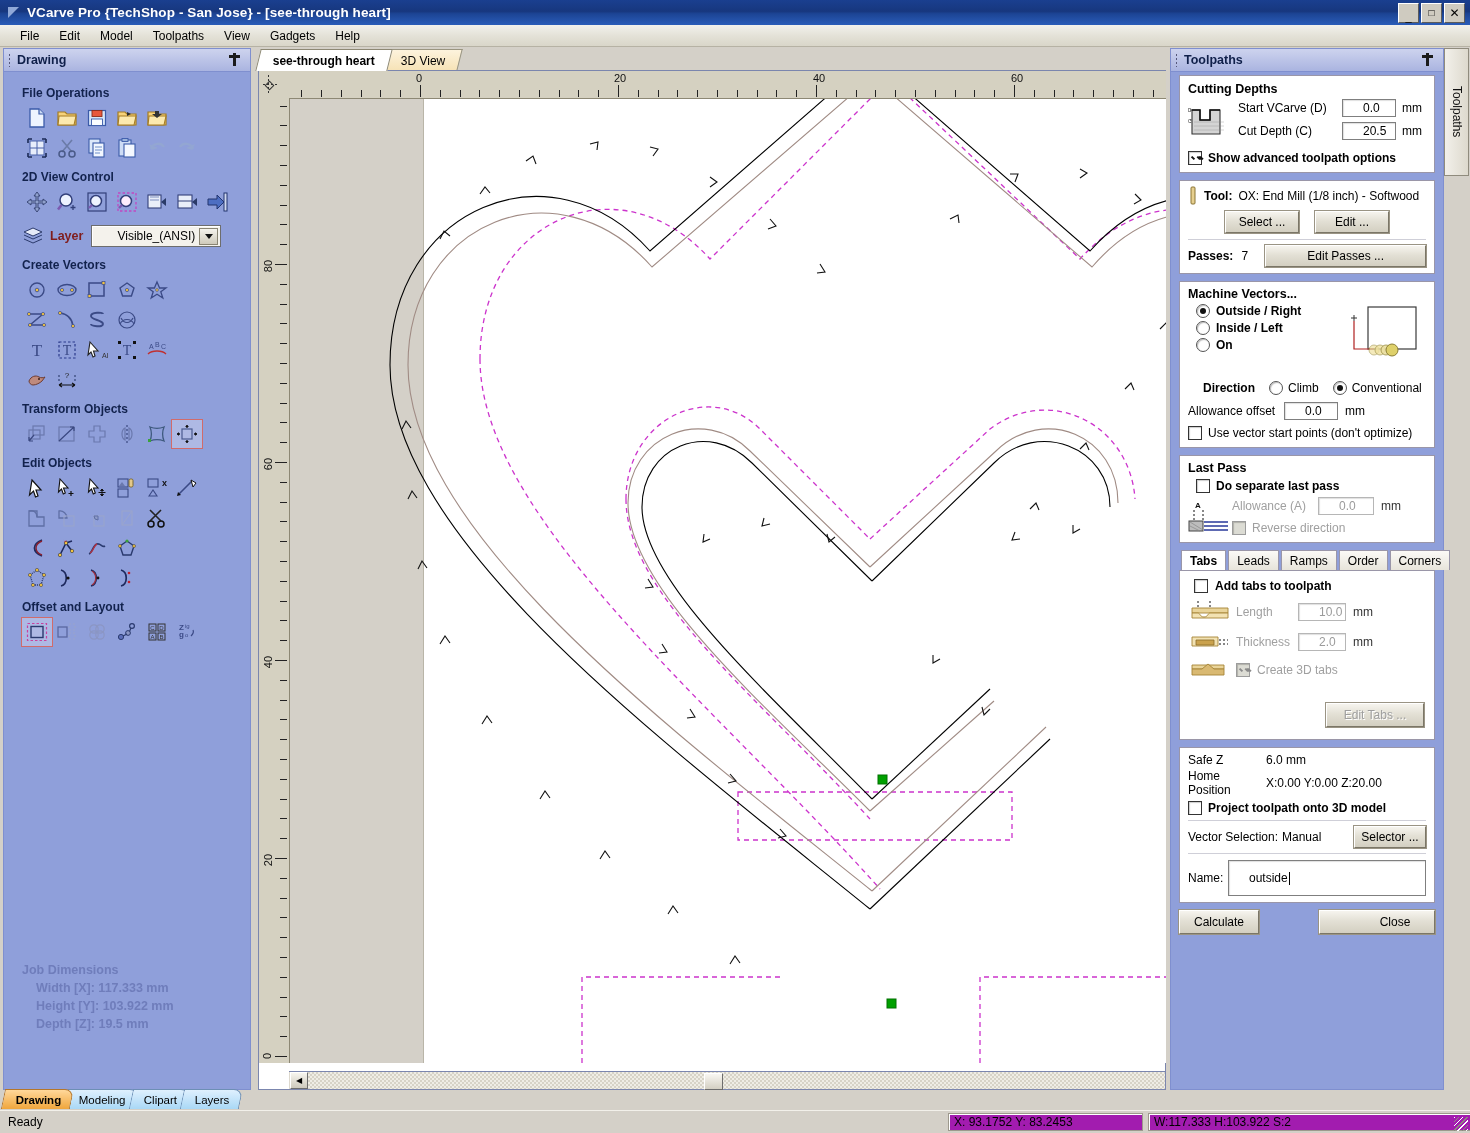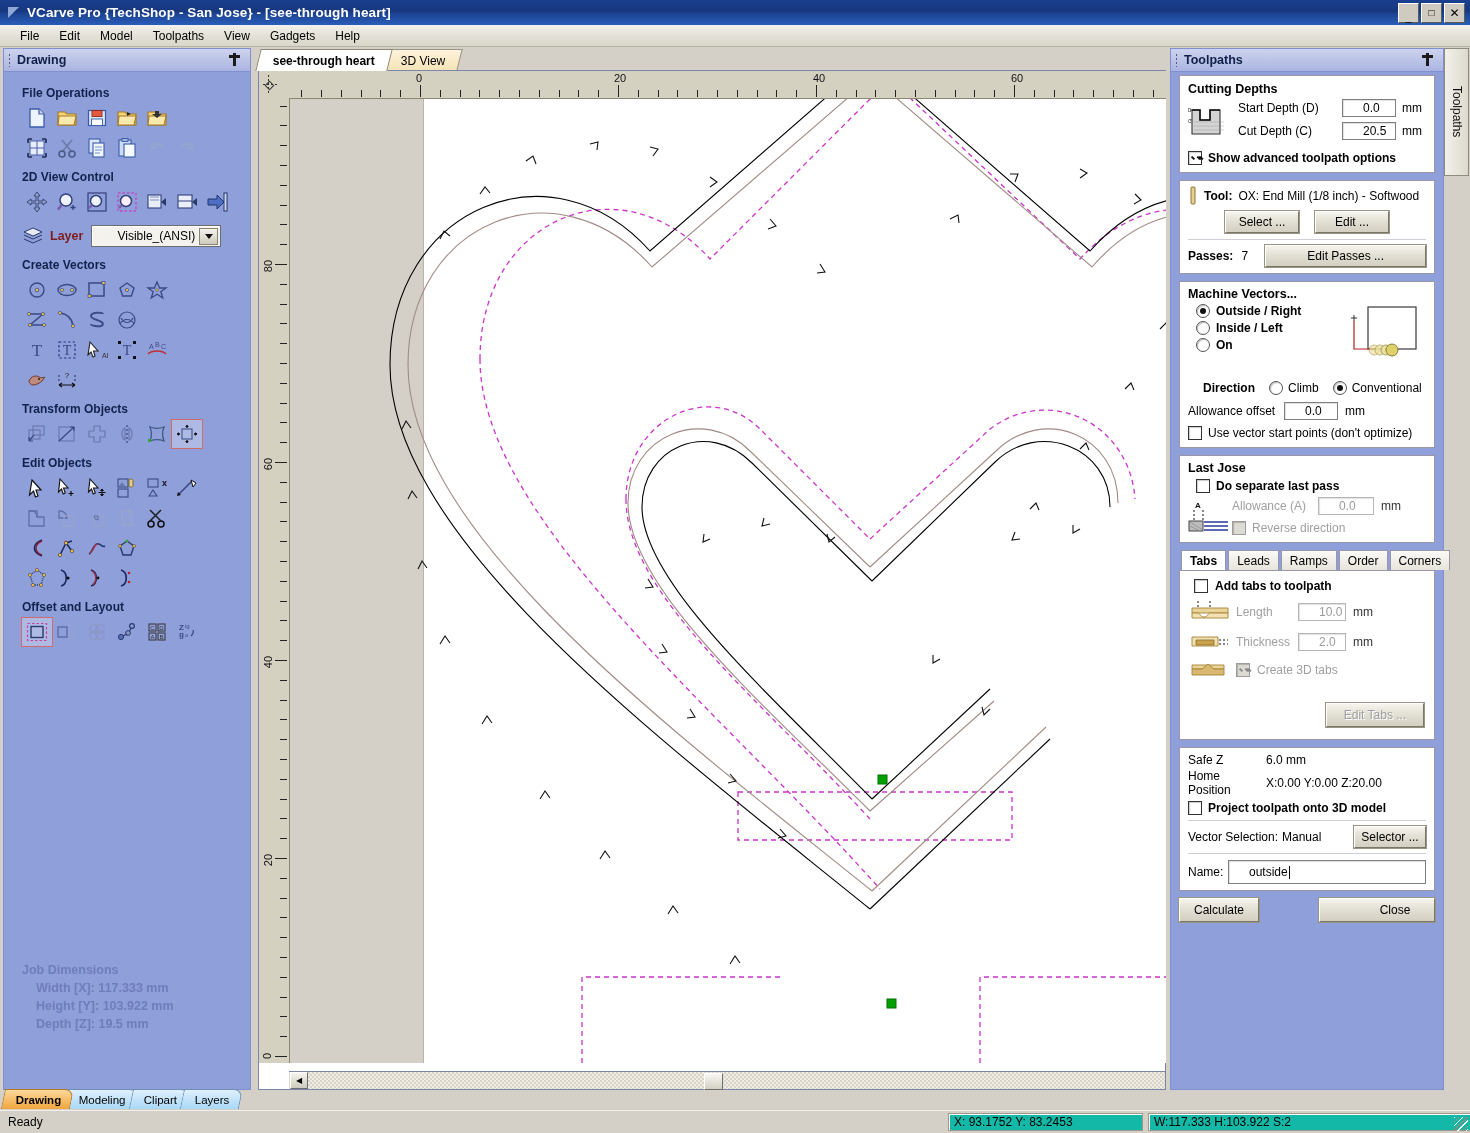--- a/index.html
+++ b/index.html
@@ -168,21 +168,21 @@
   .rtab{height:19px;padding:0 8px;font-size:12px;display:flex;align-items:center;
     background:linear-gradient(180deg,#fbfaf7,#e7e4da);
     border:1px solid #9a96a8;border-bottom:none;margin-right:2px;}
   .rtab.active{background:#fff;font-weight:bold;position:relative;top:0;}
 
   
   .statusbar{position:absolute;left:0;bottom:0;width:1470px;height:22px;
     background:#d4d0c8;border-top:1px solid #f2f0ea;display:flex;align-items:center;}
   .st-text{font-size:12px;margin-left:8px;}
   .st-box{height:18px;border:1px solid #9d998c;box-shadow:inset 1px 1px 0 #fff;
-    display:flex;align-items:center;padding:0 5px;font-size:12px;box-sizing:border-box;background:#14b8a6;}
+    display:flex;align-items:center;padding:0 5px;font-size:12px;box-sizing:border-box;background:#a21caf;}
   .grip-br{position:absolute;right:2px;bottom:2px;width:14px;height:14px;
     background:repeating-linear-gradient(135deg,#fff 0 1px,transparent 1px 3px,#8d8a7e 3px 4px,transparent 4px 6px);}
 </style>
 </head>
 <body>
 
 <div class="app">
 
   <div class="titlebar">
     <div class="title-ico"></div>
@@ -992,21 +992,21 @@
                 <path d="M2 8h2M2 18h2"></path>
               </g>
             <text x="0" y="10" font-size="5" fill="#333">D</text>
             <text x="0" y="21" font-size="5" fill="#333">C</text>
             <g opacity=".35">
                 <path d="M6 20l30 0M6 24l30 0M6 28l30 0" stroke="#888" stroke-width="1"></path>
               </g>
           </svg>
           <div style="flex:1;margin-left:4px;">
             <div style="display:flex;align-items:center;margin-bottom:5px;">
-              <span class="lbl" style="width:104px;">Start Depth (D)</span>
+              <span class="lbl" style="width:104px;">Start VCarve (D)</span>
               <span class="fld" style="width:54px;">0.0</span>
               <span class="unit" style="margin-left:6px;">mm</span>
             </div>
             <div style="display:flex;align-items:center;">
               <span class="lbl" style="width:104px;">Cut Depth (C)</span>
               <span class="fld" style="width:54px;">20.5</span>
               <span class="unit" style="margin-left:6px;">mm</span>
             </div>
           </div>
         </div>
@@ -1074,21 +1074,21 @@
           <span class="fld" style="width:54px;">0.0</span>
           <span class="unit" style="margin-left:7px;">mm</span>
         </div>
         <div style="display:flex;align-items:center;margin-top:6px;">
           <span class="cbx"></span>
           <span class="lbl" style="margin-left:6px;">Use vector start points (don't optimize)</span>
         </div>
       </div>
 
       <div class="grp" style="padding:5px 8px 7px 8px;">
-        <div class="grp-t">Last Jose</div>
+        <div class="grp-t">Last Pass</div>
         <div style="display:flex;align-items:center;margin:4px 0 0 8px;">
           <span class="cbx"></span>
           <span class="lbl b" style="margin-left:6px;">Do separate last pass</span>
         </div>
         <div style="display:flex;align-items:center;margin-top:4px;">
           <svg width="44" height="34" viewBox="0 0 44 34">
             <text x="7" y="9" font-size="8" font-weight="bold" fill="#111">A</text>
             <path d="M6 11v11M15 11v11" stroke="#111" stroke-width="1" stroke-dasharray="2 2"></path>
             <rect x="1" y="22" width="14" height="10" fill="#bdbdbd" stroke="#444" stroke-width="1"></rect>
             <path d="M2 23l13 8M2 27l10 5" stroke="#888" stroke-width=".7"></path>
@@ -1167,21 +1167,21 @@
           <span class="cbx"></span>
           <span class="lbl b" style="margin-left:6px;">Project toolpath onto 3D model</span>
         </div>
         <div style="border-top:1px solid #cfcfd8;margin-top:5px;padding-top:5px;display:flex;align-items:center;">
           <span class="lbl" style="width:94px;">Vector Selection:</span>
           <span class="lbl" style="flex:1;">Manual</span>
           <div class="btn" style="width:70px;height:20px;">Selector ...</div>
         </div>
         <div style="border-top:1px solid #cfcfd8;margin-top:5px;padding-top:6px;display:flex;align-items:center;">
           <span class="lbl" style="width:40px;">Name:</span>
-          <span class="fld" style="flex:1;height:24px;position:relative;">
+          <span class="fld" style="flex:1;height:36px;position:relative;">
               <span>outside</span>
               <span style="display:inline-block;width:1px;height:13px;background:#000;margin-left:1px;"></span>
             </span>
         </div>
       </div>
 
       <div style="display:flex;justify-content:space-between;margin-top:2px;">
         <div class="btn" style="width:78px;height:22px;">Calculate</div>
         <div class="btn" style="width:78px;height:22px;padding-left:36px;">Close</div>
       </div>

